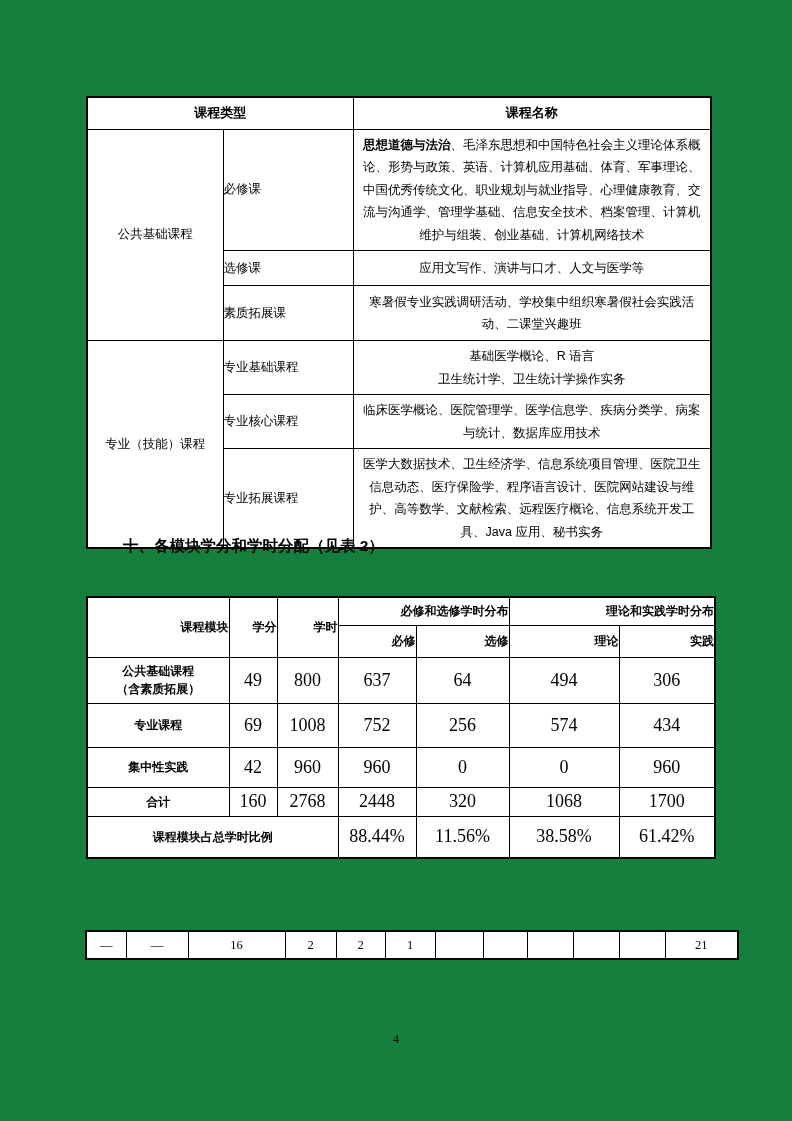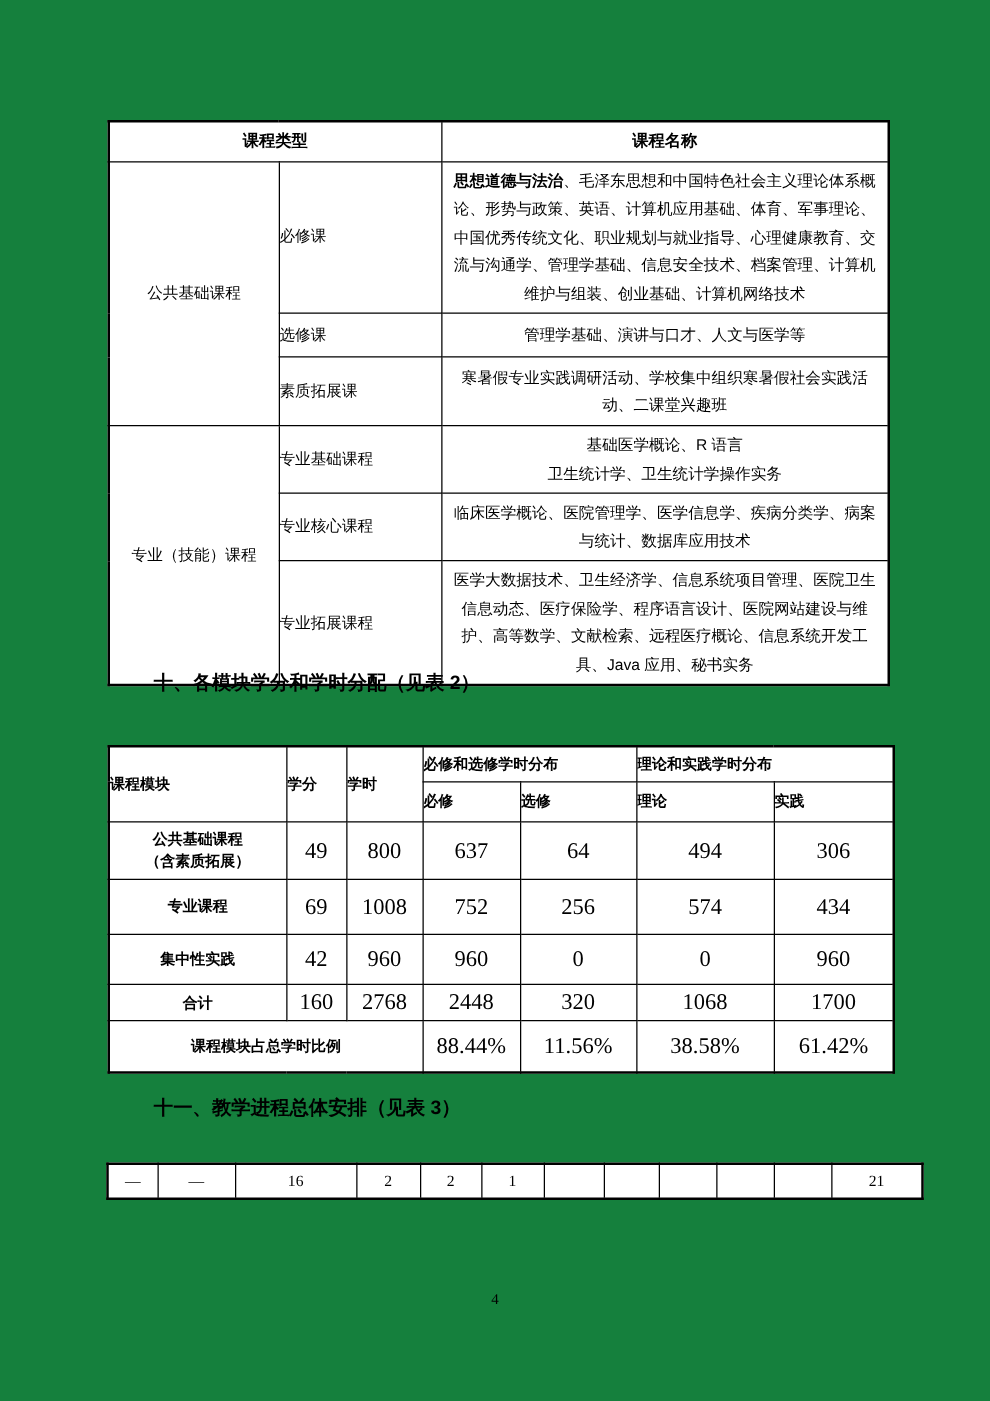--- a/index.html
+++ b/index.html
@@ -23,21 +23,21 @@
   .t1 .ctype{vertical-align:middle;font-weight:normal;}
   .t1 .clist{text-align:center;vertical-align:middle;padding:4px 8px;line-height:22.5px;font-weight:normal;}
   .t1 .b{font-weight:bold;}
 
   
   .heading{position:absolute;left:123px;font-size:15.5px;font-weight:bold;white-space:nowrap;}
   .caption{position:absolute;left:86px;width:624px;text-align:center;font-size:14px;font-weight:bold;}
 
   
   .t2{left:86px;top:596px;width:628px;}
-  .t2 th{font-size:12px;text-align:left;vertical-align:middle;}
+  .t2 th{font-size:12px;text-align:right;vertical-align:middle;}
   .t2 td{text-align:center;vertical-align:middle;}
   .t2 .mod{font-weight:bold;font-size:12px;line-height:18px;}
   .t2 .num{font-family:Liberation Serif, serif;font-size:18px;}
 
   
   .t3{left:85px;top:930px;width:652px;}
   .t3 th{font-size:11.5px;text-align:center;vertical-align:middle;line-height:15px;border-bottom-width:2px;}
   .t3 th.small{font-size:9.5px;line-height:12px;}
   .t3 td{text-align:center;vertical-align:middle;font-family:"Liberation Serif","DejaVu Serif",serif;font-size:12.5px;}
 
@@ -60,21 +60,21 @@
       <th colspan="2">课程类型</th>
       <th>课程名称</th>
     </tr>
     <tr style="height:114px">
       <td rowspan="3" class="cat">公共基础课程</td>
       <td class="ctype">必修课</td>
       <td class="clist"><span class="b">思想道德与法治</span><span>、毛泽东思想和中国特色社会主义理论体系概论、形势与政策、英语、计算机应用基础、体育、军事理论、中国优秀传统文化、职业规划与就业指导、心理健康教育、交流与沟通学、管理学基础、信息安全技术、档案管理、计算机维护与组装、创业基础、计算机网络技术</span></td>
     </tr>
     <tr style="height:35px">
       <td class="ctype">选修课</td>
-      <td class="clist">管理学基础、演讲与口才、人文与医学等</td>
+      <td class="clist">应用文写作、演讲与口才、人文与医学等</td>
     </tr>
     <tr style="height:55px">
       <td class="ctype">素质拓展课</td>
       <td class="clist">寒暑假专业实践调研活动、学校集中组织寒暑假社会实践活动、二课堂兴趣班</td>
     </tr>
     <tr style="height:50px">
       <td rowspan="3" class="cat">专业（技能）课程</td>
       <td class="ctype">专业基础课程</td>
       <td class="clist">
         <div>基础医学概论、R 语言</div>
@@ -160,21 +160,20 @@
     <tr style="height:42px">
       <td colspan="3" class="mod">课程模块占总学时比例</td>
       <td class="num">88.44%</td>
       <td class="num">11.56%</td>
       <td class="num">38.58%</td>
       <td class="num">61.42%</td>
     </tr>
     </tbody>
   </table>
 
-  <div class="heading" style="top:876px">十一、教学进程总体安排（见表 3）</div>
 
   <table class="t3">
     <colgroup>
       <col style="width:40px">
         <col style="width:62px">
         <col style="width:97px">
         <col style="width:51px">
       <col style="width:49px">
         <col style="width:50px">
         <col style="width:48px">

